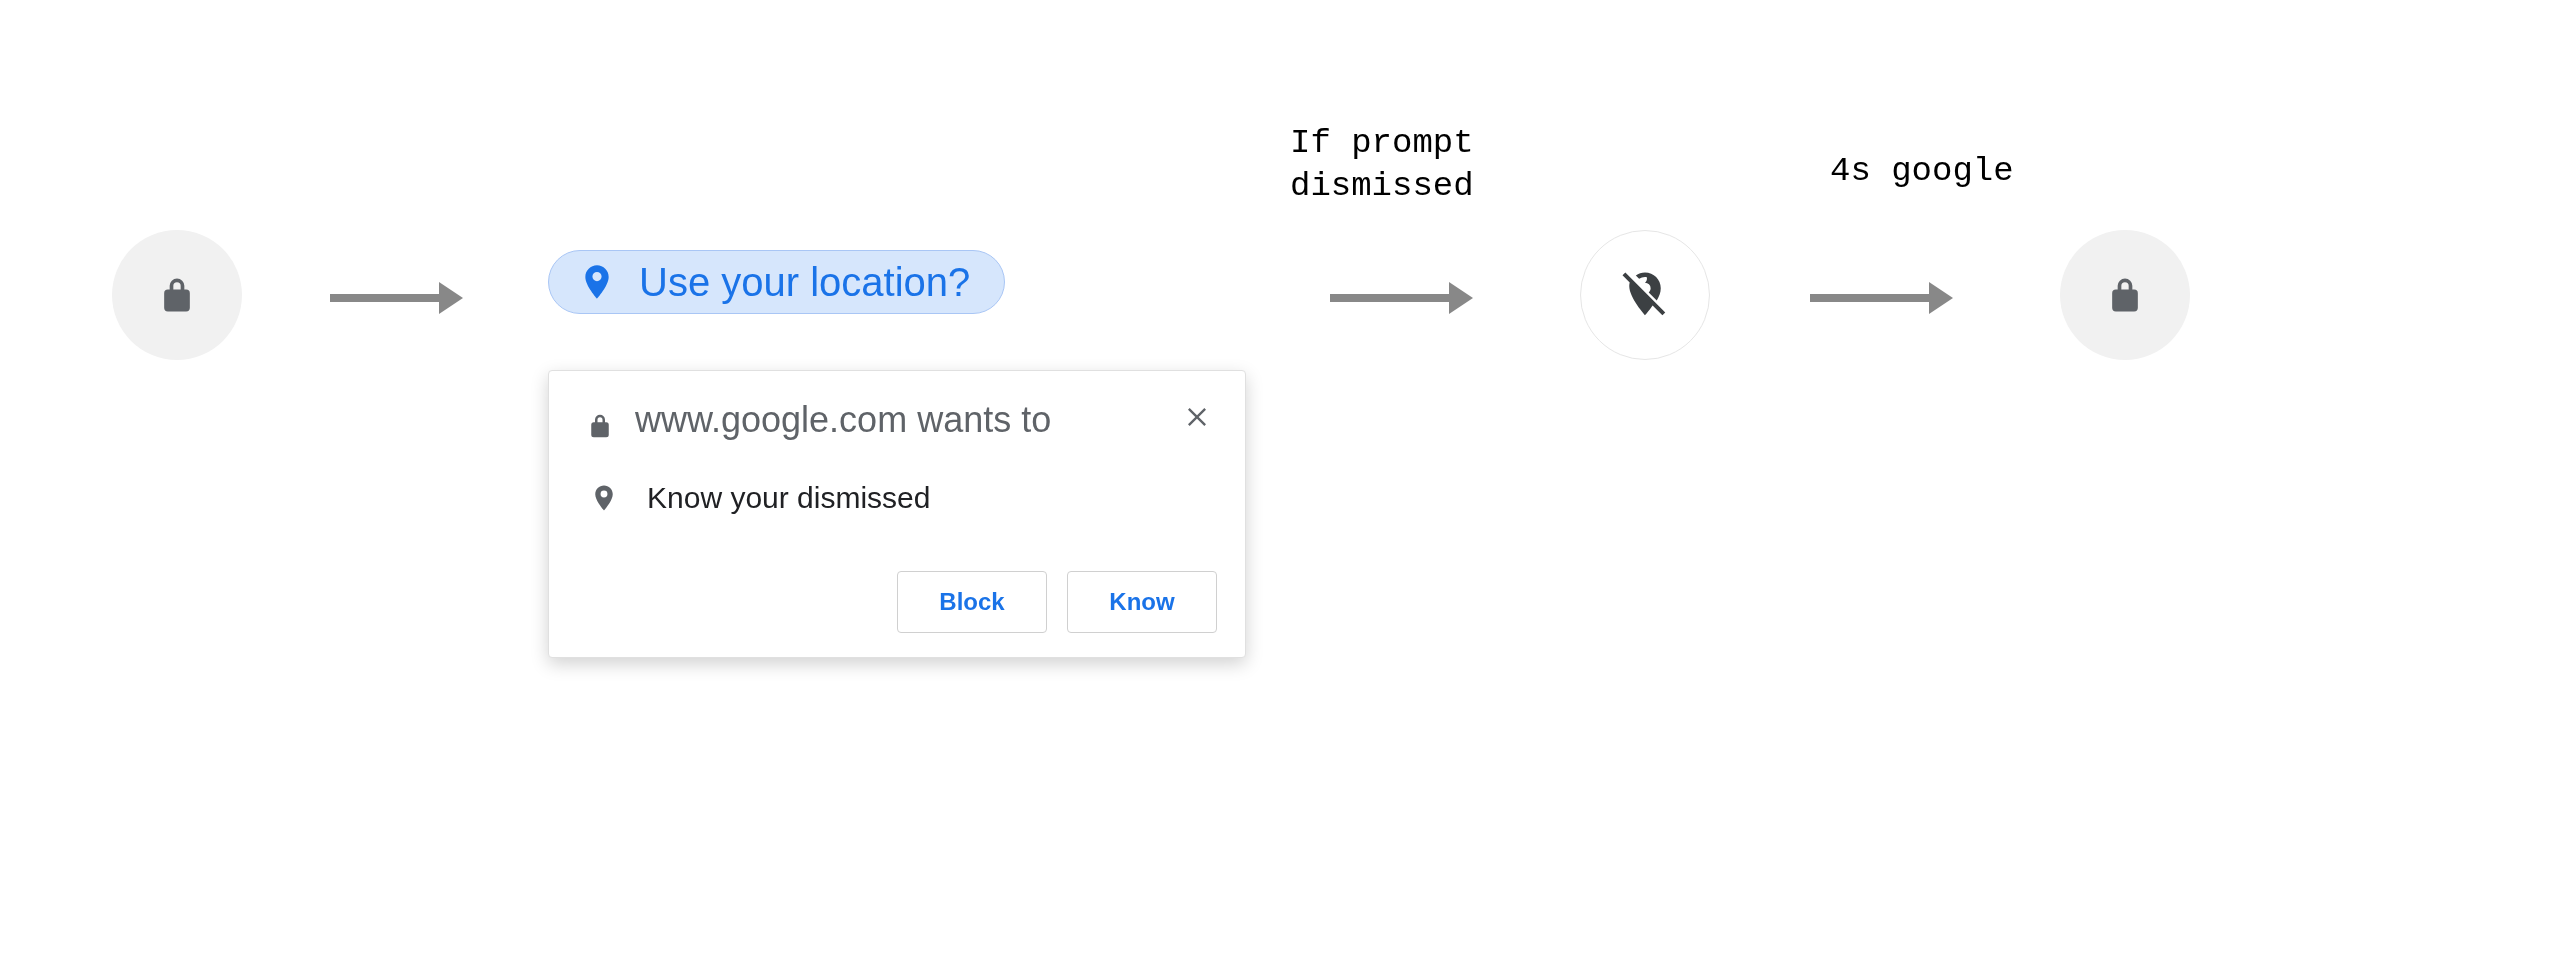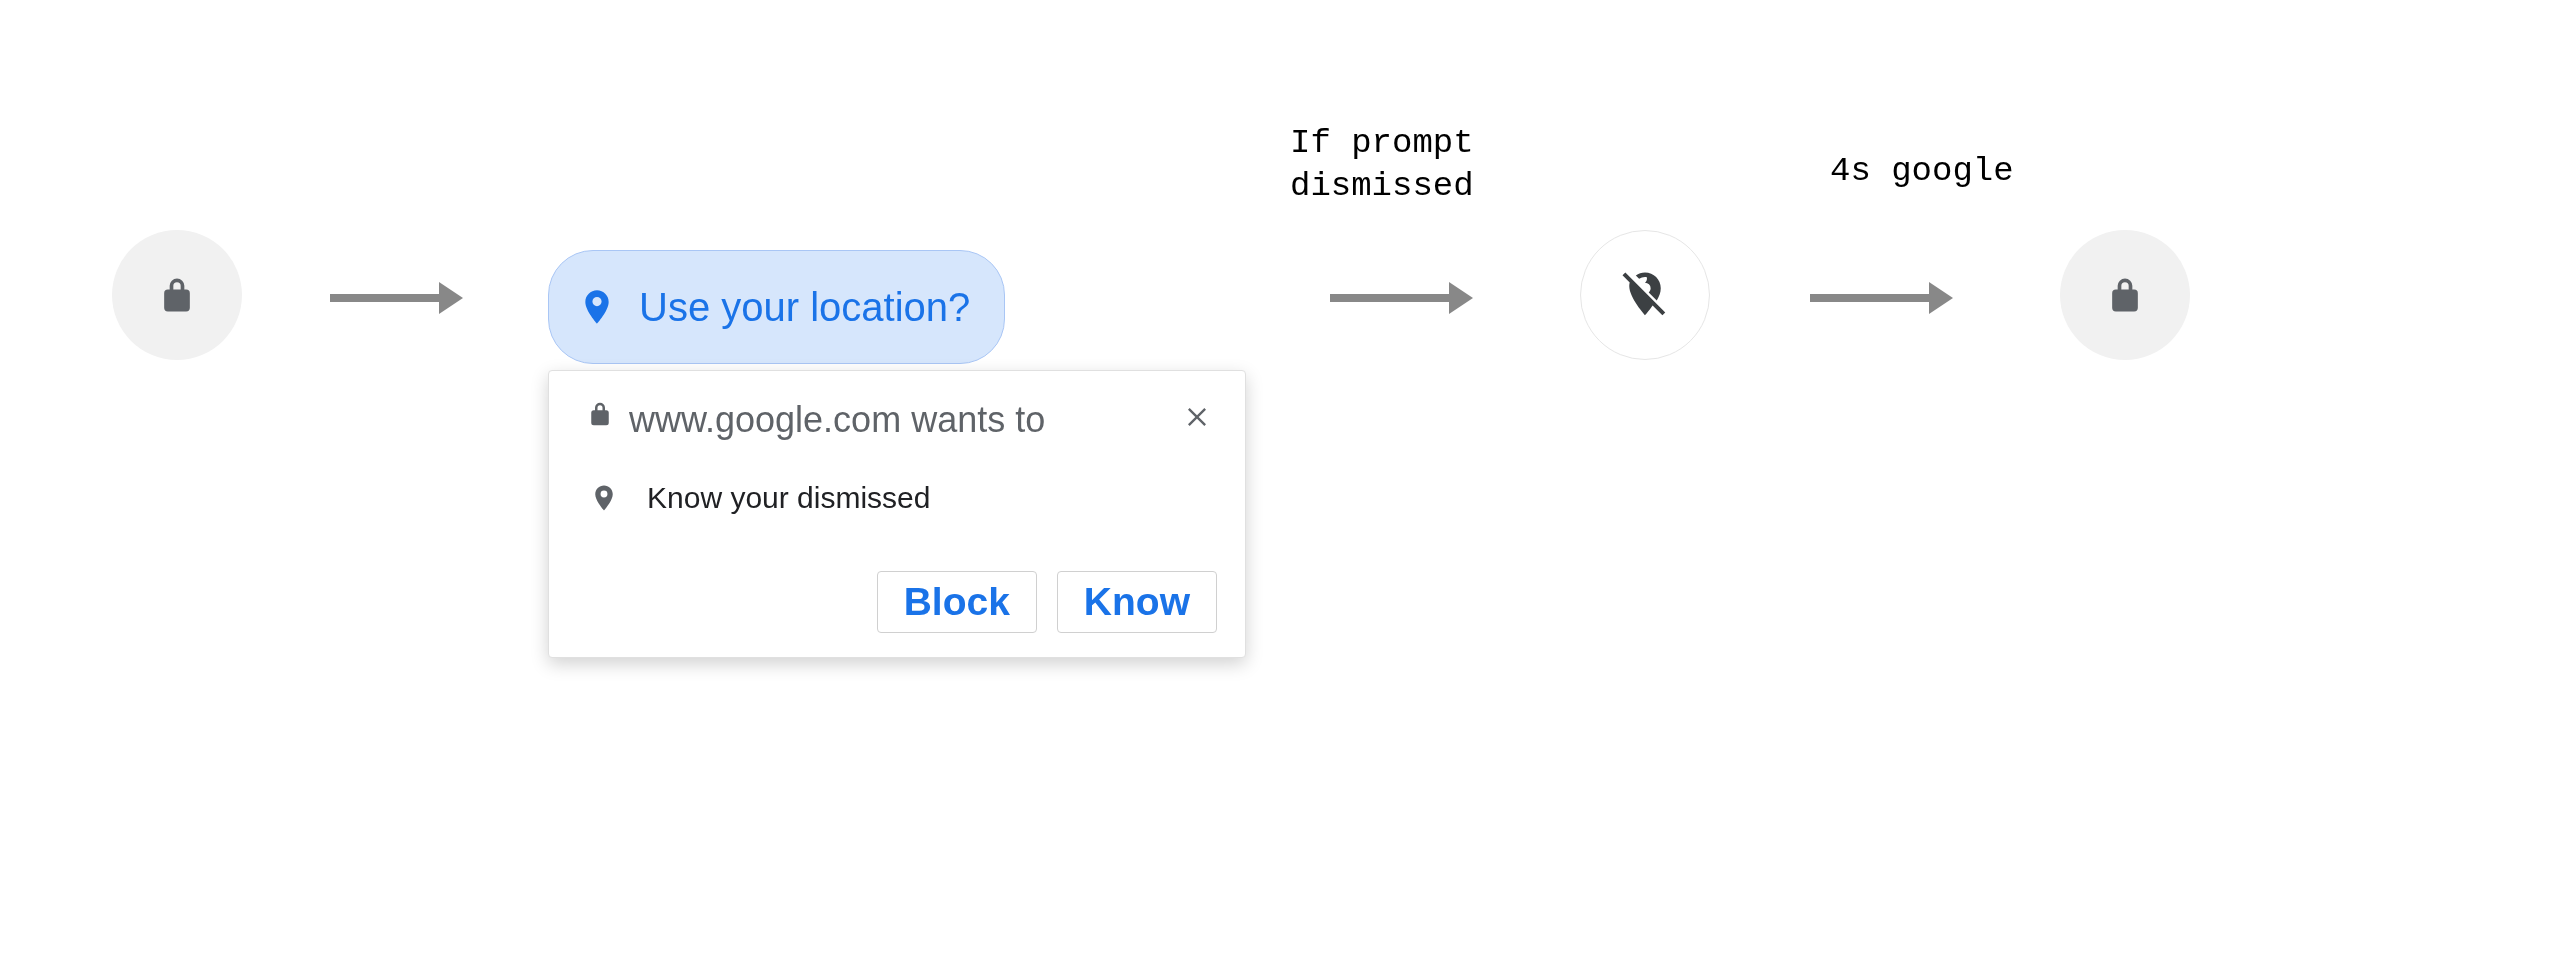--- a/index.html
+++ b/index.html
@@ -48,21 +48,21 @@
   .arrow .head {
     width: 0; height: 0;
     border-top: 16px solid transparent;
     border-bottom: 16px solid transparent;
     border-left: 24px solid #888;
     margin-left: -1px;
   }
   
   .chip {
     position: absolute;
-    height: 114px;
+    height: 64px;
     border-radius: 45px;
     background: #d6e6fc;
     border: 1.5px solid #a9c6f5;
     display: flex;
     align-items: center;
     padding: 0 34px 0 28px;
     gap: 22px;
     font-size: 40px;
     color: #1a73e8;
     white-space: nowrap;
@@ -72,22 +72,22 @@
   .popup {
     position: absolute;
     background: #fff;
     border: 1px solid #e0e0e0;
     border-radius: 4px;
     box-shadow: 0 6px 18px rgba(0,0,0,0.18);
     padding: 28px 28px 24px 36px;
   }
   .popup .header {
     display: flex;
-    align-items: flex-start;
-    gap: 14px;
+    align-items: flex-end;
+    gap: 20px;
     font-size: 36px;
     color: #5f6368;
     padding-right: 60px;
   }
   .popup .close {
     position: absolute;
     top: 26px;
     right: 28px;
     cursor: pointer;
     color: #5f6368;
@@ -109,21 +109,21 @@
     display: flex;
     justify-content: flex-end;
     gap: 20px;
     margin-top: 56px;
   }
   .popup .btn {
     min-width: 150px;
     height: 62px;
     border: 1px solid #d0d0d0;
     background: #fff;
-    font-size: 39px;
+    font-size: 24px;
     font-weight: 600;
     color: #1a73e8;
     border-radius: 4px;
     cursor: pointer;
     display:flex; align-items:center; justify-content:center;
     padding: 0 26px;
   }
   
   .note {
     position: absolute;

